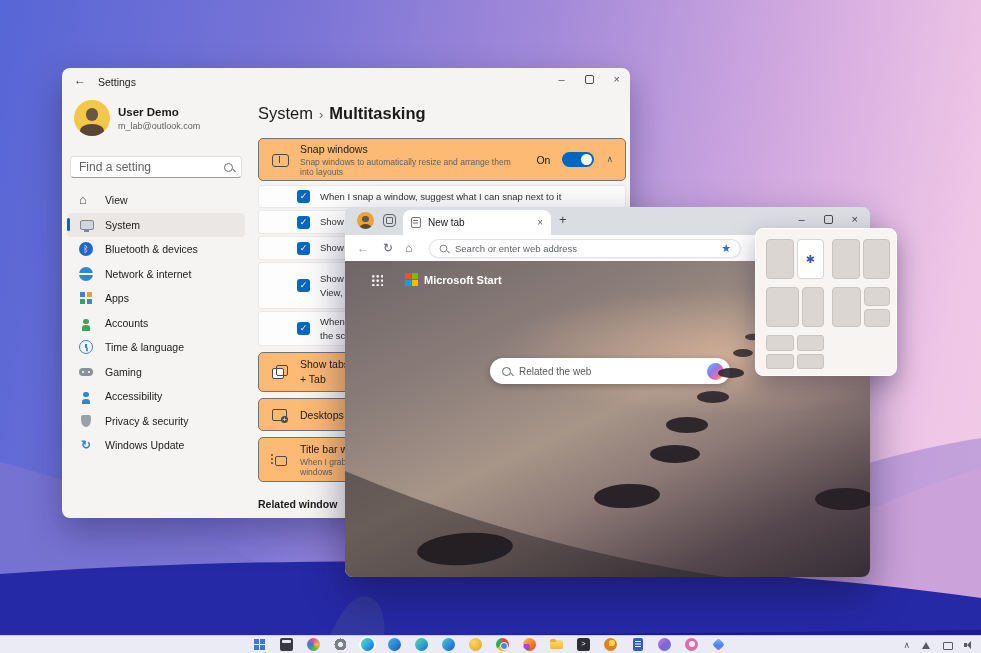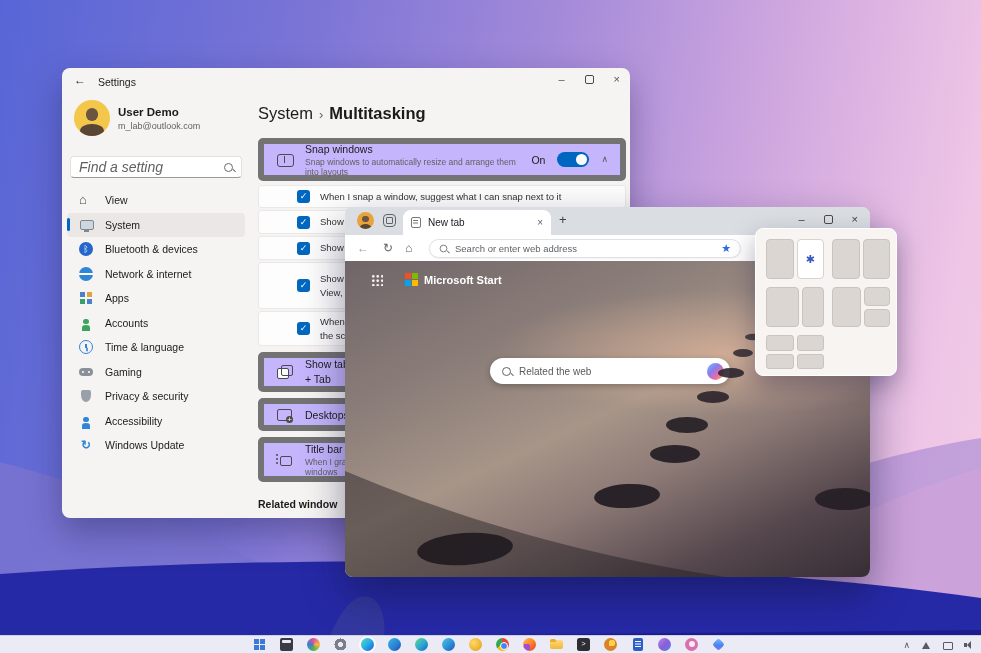--- a/index.html
+++ b/index.html
@@ -23,21 +23,21 @@
   .sw-titlebar { position:absolute; left:0; top:0; width:100%; height:28px; }
   .sw-back { position:absolute; left:12px; top:6px; font-size:12px; color:#333; }
   .sw-title { position:absolute; left:36px; top:8px; font-size:10.5px; color:#1b1b1b; }
   .sw-controls { position:absolute; right:10px; top:5px; display:flex; gap:20px; align-items:center; color:#555; font-size:11px; }
   .sw-user-avatar { position:absolute; left:12px; top:32px; width:36px; height:36px; border-radius:50%; background:#f3c74a; overflow:hidden; }
   .person-head { position:absolute; left:50%; top:22%; width:36%; height:36%; margin-left:-18%; border-radius:50%; background:#6b5540; }
   .person-body { position:absolute; left:50%; bottom:-8%; width:64%; height:40%; margin-left:-32%; border-radius:50% 50% 0 0; background:#5a4636; }
   .sw-user-name { position:absolute; left:56px; top:38px; font-size:11.5px; font-weight:bold; color:#1b1b1b; }
   .sw-user-email { position:absolute; left:56px; top:53px; font-size:9px; color:#616161; }
   .sw-search { position:absolute; left:8px; top:88px; width:172px; height:22px; background:#fff; border:1px solid #e2e0df; border-bottom:1.5px solid #9a9a9a; border-radius:4px; display:flex; align-items:center; padding:0 8px; }
-  .sw-search-text { font-size:14px; color:#616161; flex:1;font-style:italic; }
+  .sw-search-text { font-size:12px; color:#616161; flex:1; }
   .sw-nav { position:absolute; left:5px; top:120px; width:178px; }
   .sw-nav-item { position:relative; height:24.5px; display:flex; align-items:center; gap:12px; padding-left:12px; border-radius:4px; }
   .sw-nav-item.sel { background:#eae7e5; }
   .sw-nav-item.sel::before { content:""; position:absolute; left:0px; top:5.5px; width:3px; height:13px; border-radius:2px; background:#0067c0; }
   .sw-nav-label { font-size:10.5px; color:#1b1b1b; }
   .mi { width:14px; height:14px; position:relative; display:inline-block; flex:0 0 14px; }
   .mi-home-g { font-size:13px; color:#494949; }
   .mi-monitor::before { content:""; position:absolute; left:1px; top:2px; width:12px; height:8px; border:1.4px solid #7d8895; border-radius:2px; background:#cfd6de; }
   .mi-monitor::after { content:""; position:absolute; left:4.5px; bottom:0px; width:5px; height:1.6px; background:#7d8895; }
   .mi-bt { background:#2466c9; border-radius:50%; }
@@ -54,21 +54,21 @@
   .mi-pad::before { content:""; position:absolute; left:0; top:3px; width:14px; height:8px; border-radius:4px; background:#8b8f98; }
   .mi-pad::after { content:""; position:absolute; left:3px; top:6px; width:2px; height:2px; background:#fff; box-shadow:6px 0 0 #fff; border-radius:50%; }
   .mi-shield::before { content:""; position:absolute; left:2px; top:1px; width:10px; height:12px; background:#9aa0a8; border-radius:2px 2px 50% 50% / 2px 2px 60% 60%; }
   .mi-upd { color:#2f86d6; font-size:12px; font-weight:bold; text-align:center; line-height:14px; }
 
   
   .sw-crumb { position:absolute; left:196px; top:36px; font-size:16.5px; color:#1b1b1b; }
   .crumb-root { color:#1b1b1b; font-weight:400; }
   .crumb-sep { color:#616161; font-size:13px; padding:0 6px; }
   .crumb-page { font-weight:bold; }
-  .card { position:absolute; left:196px; width:368px; background:#c4b5fd; border:6px solid #737373; border-radius:5px; }
+  .card { position:absolute; left:196px; width:368px; background:#fdba74; border:1px solid #737373; border-radius:5px; }
   .card-row { display:flex; align-items:center; height:100%; padding:0 12px; gap:12px; }
   .card-title { font-size:10.5px; color:#1b1b1b; }
   .card-sub { font-size:8.5px; color:#616161; margin-top:2px; }
   .ci { width:17px; height:14px; position:relative; flex:0 0 17px; }
   .ci-snap::before { content:""; position:absolute; left:1px; top:1px; width:15px; height:11px; border:1.3px solid #4a4a4a; border-radius:3px; }
   .ci-snap::after { content:""; position:absolute; left:7.7px; top:3px; width:1.3px; height:7px; background:#4a4a4a; }
   .ci-tabs::before { content:""; position:absolute; left:1px; top:3px; width:10px; height:9px; border:1.3px solid #4a4a4a; border-radius:2px; background:#fdfdfd; }
   .ci-tabs::after { content:""; position:absolute; left:5px; top:0px; width:10px; height:9px; border:1.3px solid #4a4a4a; border-radius:2px; }
   .ci-desk::before { content:""; position:absolute; left:1px; top:1px; width:13px; height:10px; border:1.3px solid #4a4a4a; border-radius:2px; }
   .ci-desk::after { content:"+"; position:absolute; right:0px; bottom:-1px; font-size:8px; color:#fff; background:#4a4a4a; width:7px; height:7px; border-radius:50%; text-align:center; line-height:7px; }
@@ -238,29 +238,29 @@
       </div>
       <div class="sw-nav-item">
         <span class="mi mi-clock"></span>
         <span class="sw-nav-label">Time &amp; language</span>
       </div>
       <div class="sw-nav-item">
         <span class="mi mi-pad"></span>
         <span class="sw-nav-label">Gaming</span>
       </div>
       <div class="sw-nav-item">
-        <span class="mi mi-shield"></span>
-        <span class="sw-nav-label">Privacy &amp; security</span>
-      </div>
-      <div class="sw-nav-item">
         <span class="mi mi-person-b">
             <span class="person-head"></span>
             <span class="person-body"></span>
           </span>
         <span class="sw-nav-label">Accessibility</span>
+      </div>
+      <div class="sw-nav-item">
+        <span class="mi mi-shield"></span>
+        <span class="sw-nav-label">Privacy &amp; security</span>
       </div>
       <div class="sw-nav-item">
         <span class="mi mi-upd glyph">↻</span>
         <span class="sw-nav-label">Windows Update</span>
       </div>
     </div>
 
     <div class="sw-crumb">
       <span class="crumb-root">System</span><span class="crumb-sep">›</span><span class="crumb-page">Multitasking</span>
     </div>

